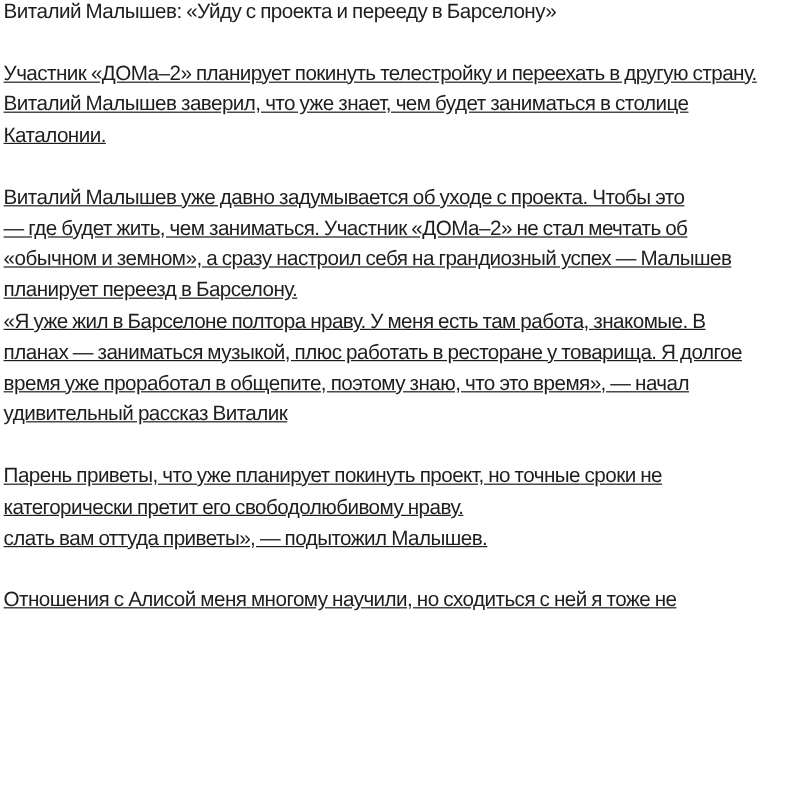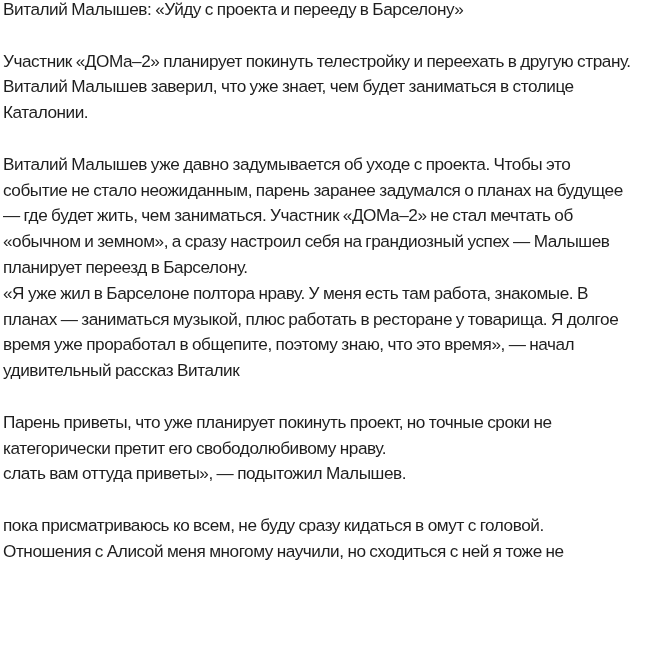--- a/index.html
+++ b/index.html
@@ -27,53 +27,52 @@
     }
     .article h1 {
       font-size: 17.2px;
       font-weight: normal;
       margin: 0 0 25.8px 0;
       line-height: 25.8px;
     }
     .article p {
       margin: 0 0 25.8px 0;
       white-space: nowrap;
+      text-decoration: underline;
     }
     .article .line {
       display: block;
     }
   </style>
 </head>
 <body>
 
 <div class="article">
   <h1>Виталий Малышев: «Уйду с проекта и перееду в Барселону»</h1>
 
   <p>
     <span class="line">Участник «ДОМа–2» планирует покинуть телестройку и переехать в другую страну.</span>
     <span class="line">Виталий Малышев заверил, что уже знает, чем будет заниматься в столице</span>
     <span class="line">Каталонии.</span>
   </p>
 
   <p>
     <span class="line">Виталий Малышев уже давно задумывается об уходе с проекта. Чтобы это</span>
-    <span class="line">событие не стало неожиданным, парень заранее задумался о планах на будущее</span>
     <span class="line">— где будет жить, чем заниматься. Участник «ДОМа–2» не стал мечтать об</span>
     <span class="line">«обычном и земном», а сразу настроил себя на грандиозный успех — Малышев</span>
     <span class="line">планирует переезд в Барселону.</span>
     <span class="line">«Я уже жил в Барселоне полтора нраву. У меня есть там работа, знакомые. В</span>
     <span class="line">планах — заниматься музыкой, плюс работать в ресторане у товарища. Я долгое</span>
     <span class="line">время уже проработал в общепите, поэтому знаю, что это время», — начал</span>
     <span class="line">удивительный рассказ Виталик</span>
   </p>
 
   <p>
     <span class="line">Парень приветы, что уже планирует покинуть проект, но точные сроки не</span>
     <span class="line">категорически претит его свободолюбивому нраву.</span>
     <span class="line">слать вам оттуда приветы», — подытожил Малышев.</span>
   </p>
 
   <p>
-    <span class="line">пока присматриваюсь ко всем, не буду сразу кидаться в омут с головой.</span>
     <span class="line">Отношения с Алисой меня многому научили, но сходиться с ней я тоже не</span>
 
   </p>
 </div>
 
 </body></html>

